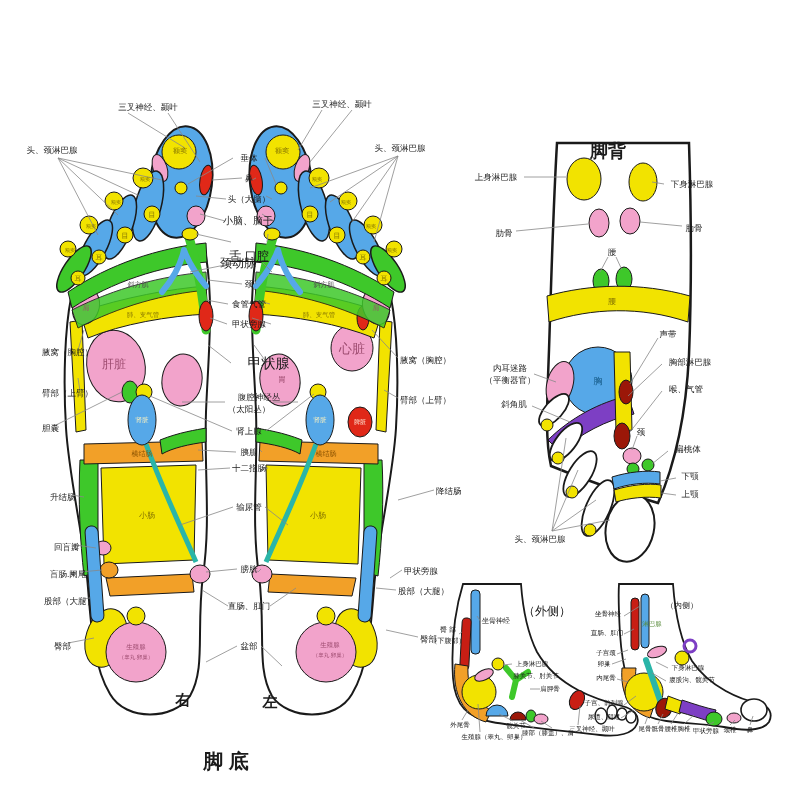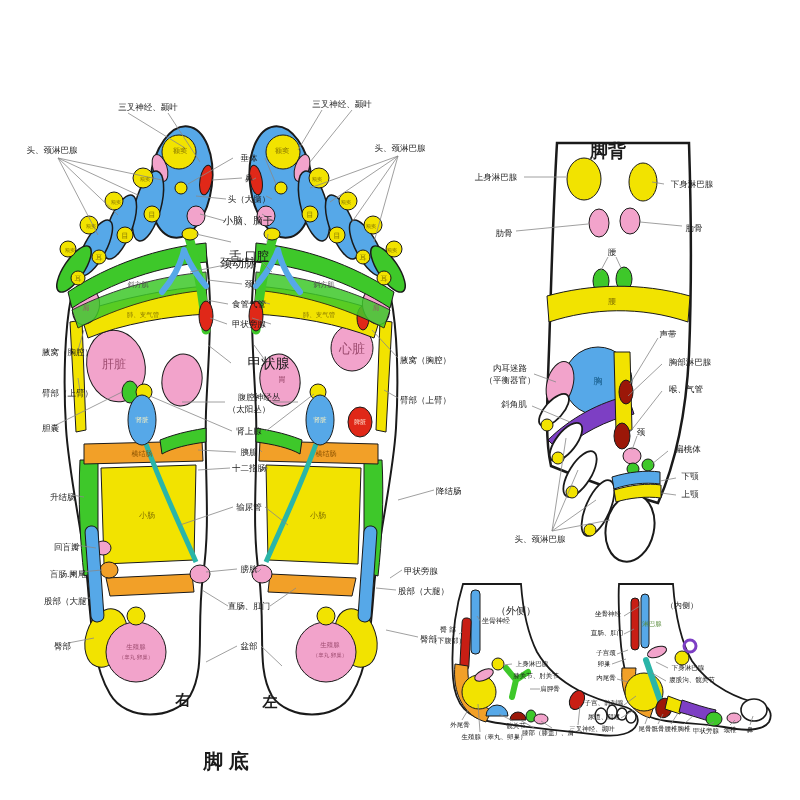--- a/index.html
+++ b/index.html
@@ -411,21 +411,21 @@
       <span class="lbl" style="font-size: 8.5px; color: rgb(27, 27, 27); top: 389px; left: 686px; transform: translate(-50%, -50%);">喉、气管</span>
       <span class="lbl" style="font-size: 8.5px; color: rgb(27, 27, 27); top: 432px; left: 641px; transform: translate(-50%, -50%);">颈</span>
       <span class="lbl" style="font-size: 8.5px; color: rgb(27, 27, 27); top: 449px; left: 688px; transform: translate(-50%, -50%);">扁桃体</span>
       <span class="lbl" style="font-size: 8.5px; color: rgb(27, 27, 27); top: 476px; left: 690px; transform: translate(-50%, -50%);">下颚</span>
       <span class="lbl" style="font-size: 8.5px; color: rgb(27, 27, 27); top: 494px; left: 690px; transform: translate(-50%, -50%);">上颚</span>
       <span class="lbl" style="font-size: 8.5px; color: rgb(27, 27, 27); top: 539px; left: 540px; transform: translate(-50%, -50%);">头、颈淋巴腺</span>
       <span class="mark" style="font-size: 8px; color: rgb(133, 117, 0); top: 302px; left: 612px; transform: translate(-50%, -50%);">腰</span>
       <span class="mark" style="font-size: 9px; color: rgb(16, 84, 127); top: 381px; left: 598px; transform: translate(-50%, -50%);">胸</span>
     </div>
 <div class="panel" id="panel-lateral">
-      <span class="lbl" style="font-size: 10px; color: rgb(27, 27, 27); top: 611px; left: 516px; transform: translate(-50%, -50%);">（外侧）</span>
+      <span class="lbl" style="font-size: 12px; color: rgb(27, 27, 27); top: 611px; left: 547px; transform: translate(-50%, -50%);">（外侧）</span>
       <span class="lbl" style="font-size: 7px; color: rgb(27, 27, 27); top: 620px; left: 496px; transform: translate(-50%, -50%);">坐骨神经</span>
       <span class="lbl" style="font-size: 7px; color: rgb(27, 27, 27); top: 629px; left: 448px; transform: translate(-50%, -50%);">臀 部</span>
       <span class="lbl" style="font-size: 7px; color: rgb(27, 27, 27); top: 640px; left: 448px; transform: translate(-50%, -50%);">（下腹部）</span>
       <span class="lbl" style="font-size: 6.5px; color: rgb(27, 27, 27); top: 664px; left: 532px; transform: translate(-50%, -50%);">上身淋巴腺</span>
       <span class="lbl" style="font-size: 6.5px; color: rgb(27, 27, 27); top: 676px; left: 536px; transform: translate(-50%, -50%);">膝关节、肘关节</span>
       <span class="lbl" style="font-size: 6.5px; color: rgb(27, 27, 27); top: 689px; left: 550px; transform: translate(-50%, -50%);">肩胛骨</span>
       <span class="lbl" style="font-size: 6.5px; color: rgb(27, 27, 27); top: 725px; left: 460px; transform: translate(-50%, -50%);">外尾骨</span>
       <span class="lbl" style="font-size: 6.5px; color: rgb(27, 27, 27); top: 737px; left: 494px; transform: translate(-50%, -50%);">生殖腺（睾丸、卵巢）</span>
       <span class="lbl" style="font-size: 6.5px; color: rgb(27, 27, 27); top: 726px; left: 516px; transform: translate(-50%, -50%);">髋关节</span>
       <span class="lbl" style="font-size: 6.5px; color: rgb(27, 27, 27); top: 733px; left: 548px; transform: translate(-50%, -50%);">膝部（膝盖）、肩</span>

